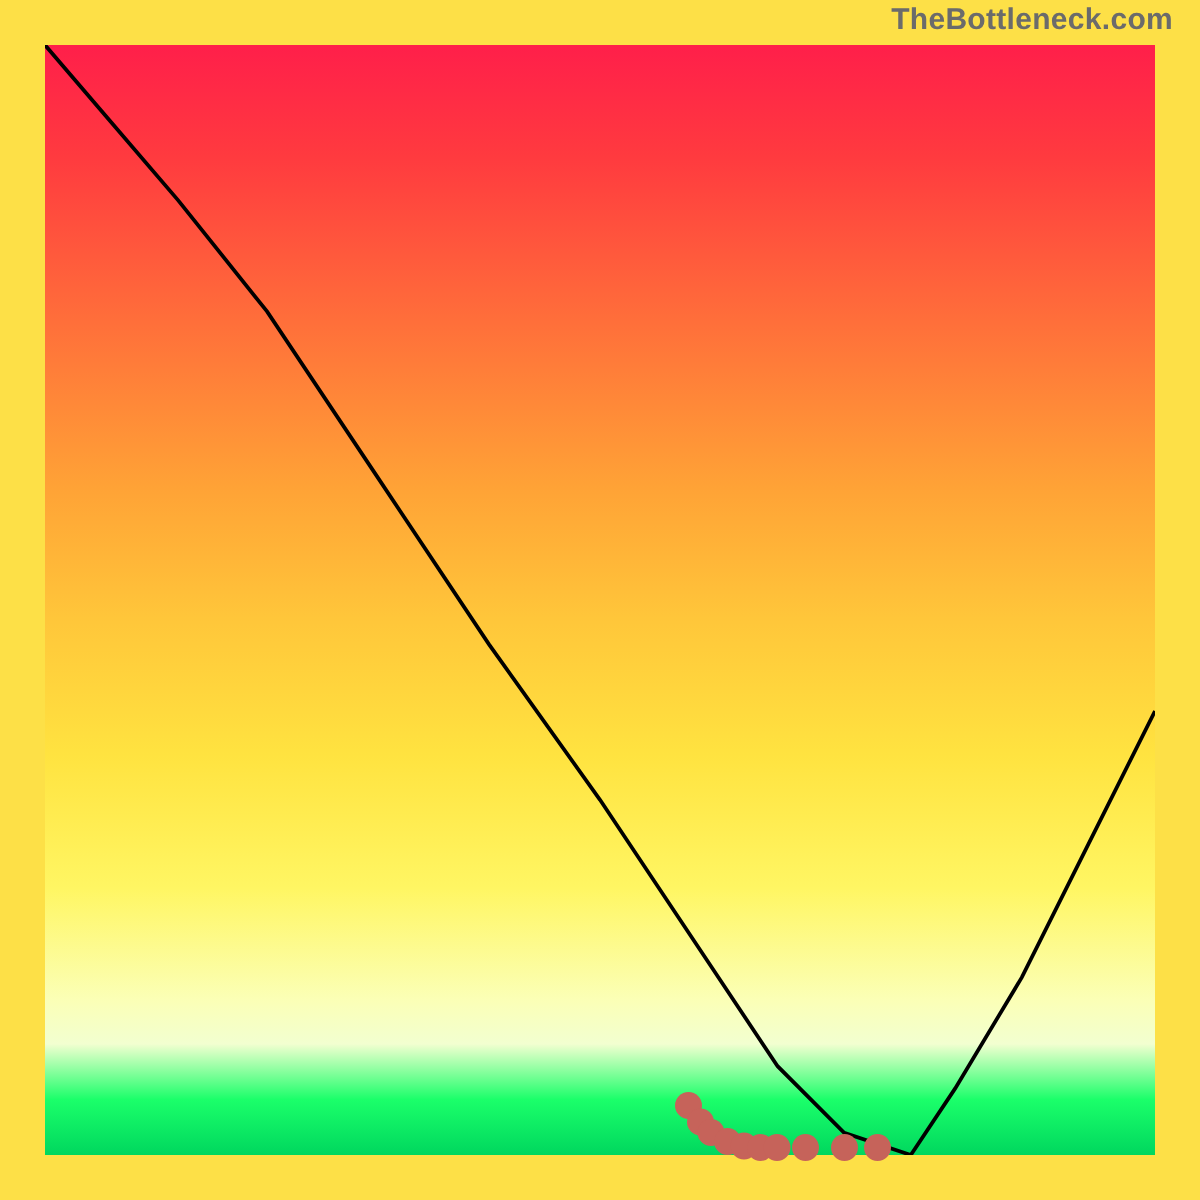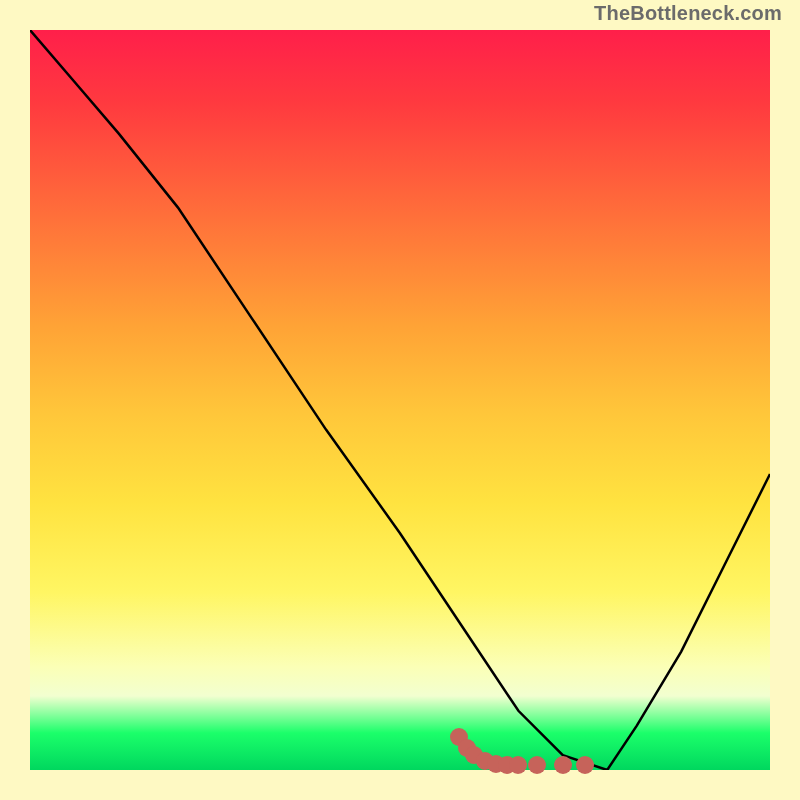--- a/index.html
+++ b/index.html
@@ -8,21 +8,21 @@
     background: #000;
     width: 800px;
     height: 800px;
     overflow: hidden;
     font-family: Arial, Helvetica, sans-serif;
   }
   .frame {
     position: relative;
     width: 800px;
     height: 800px;
-    background: #fef9c3;
+    background: #fde047;
   }
   .watermark {
     position: absolute;
     top: 2px;
     right: 18px;
     color: #6b6b6b;
     font-size: 20px;
     font-weight: 600;
     letter-spacing: 0.2px;
     user-select: none;

